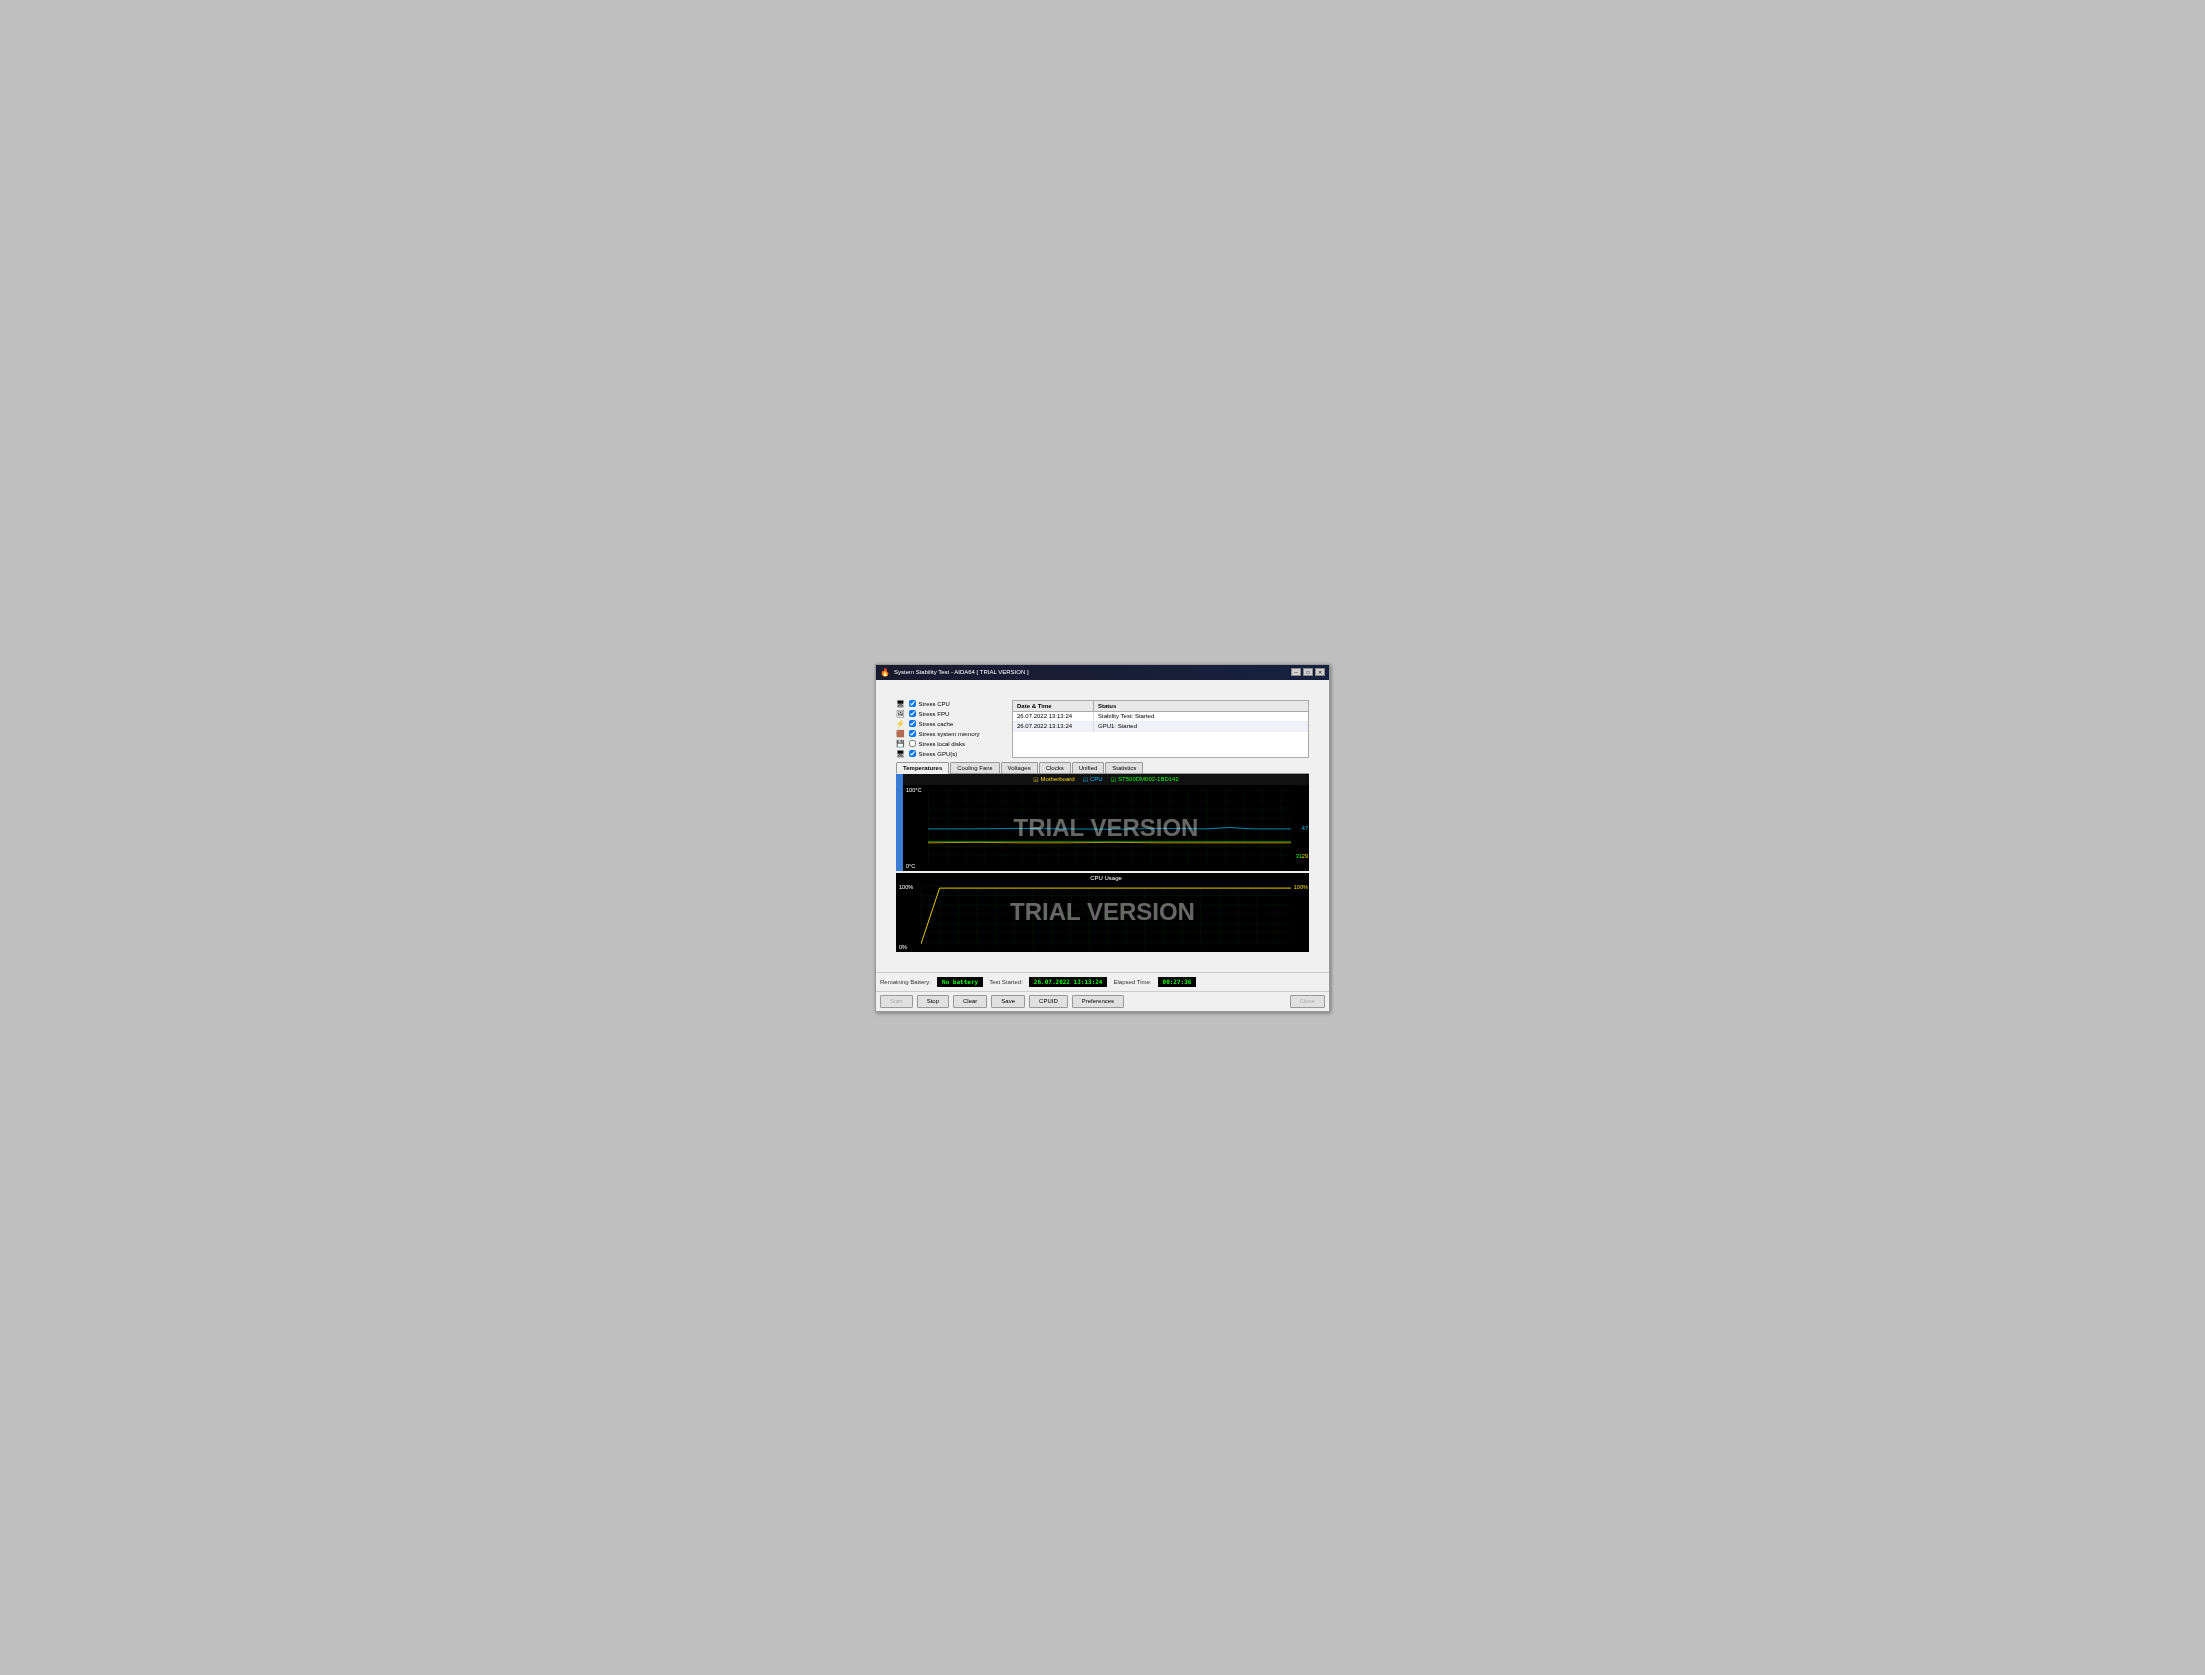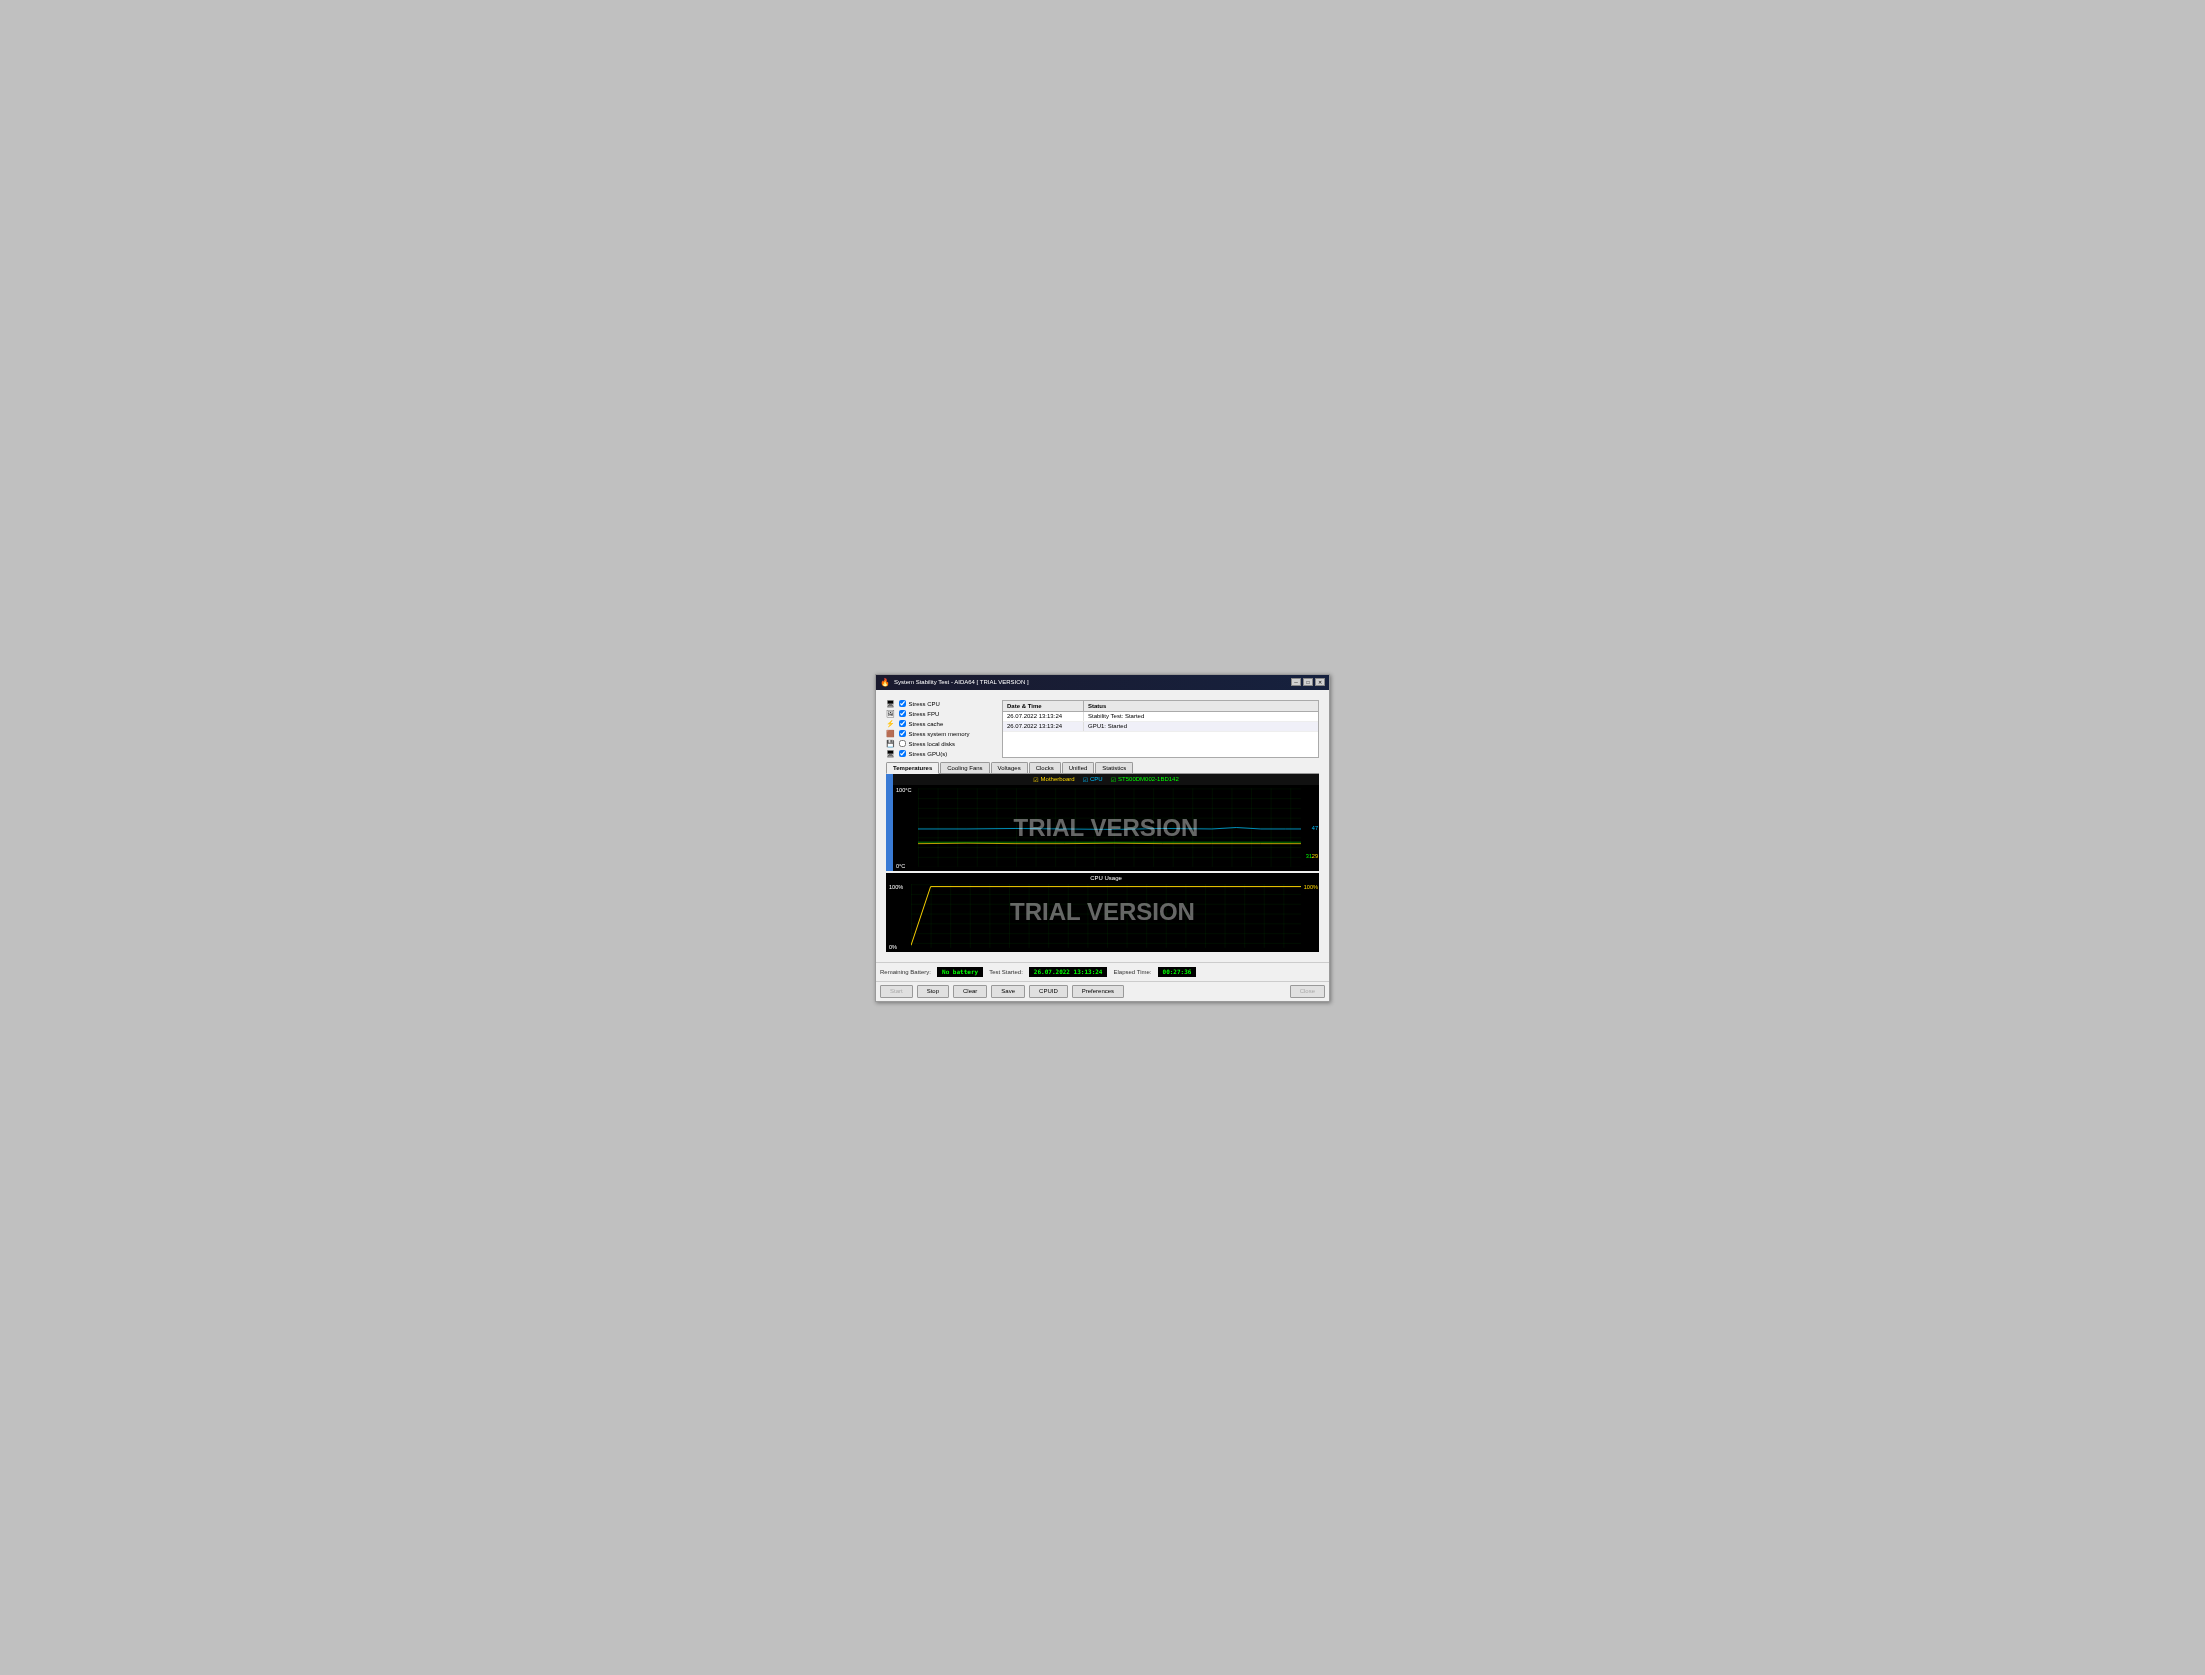--- a/index.html
+++ b/index.html
@@ -45,21 +45,21 @@
       border: 0.5px solid #888;
       font-size: 5px;
       cursor: pointer;
       display: flex;
       align-items: center;
       justify-content: center;
       color: black;
     }
 
     .content {
-      padding: 10px;
+      padding: 20px;
     }
 
     .top-section {
       display: flex;
       gap: 5px;
       margin-bottom: 4px;
     }
 
     .checkboxes {
       display: flex;

